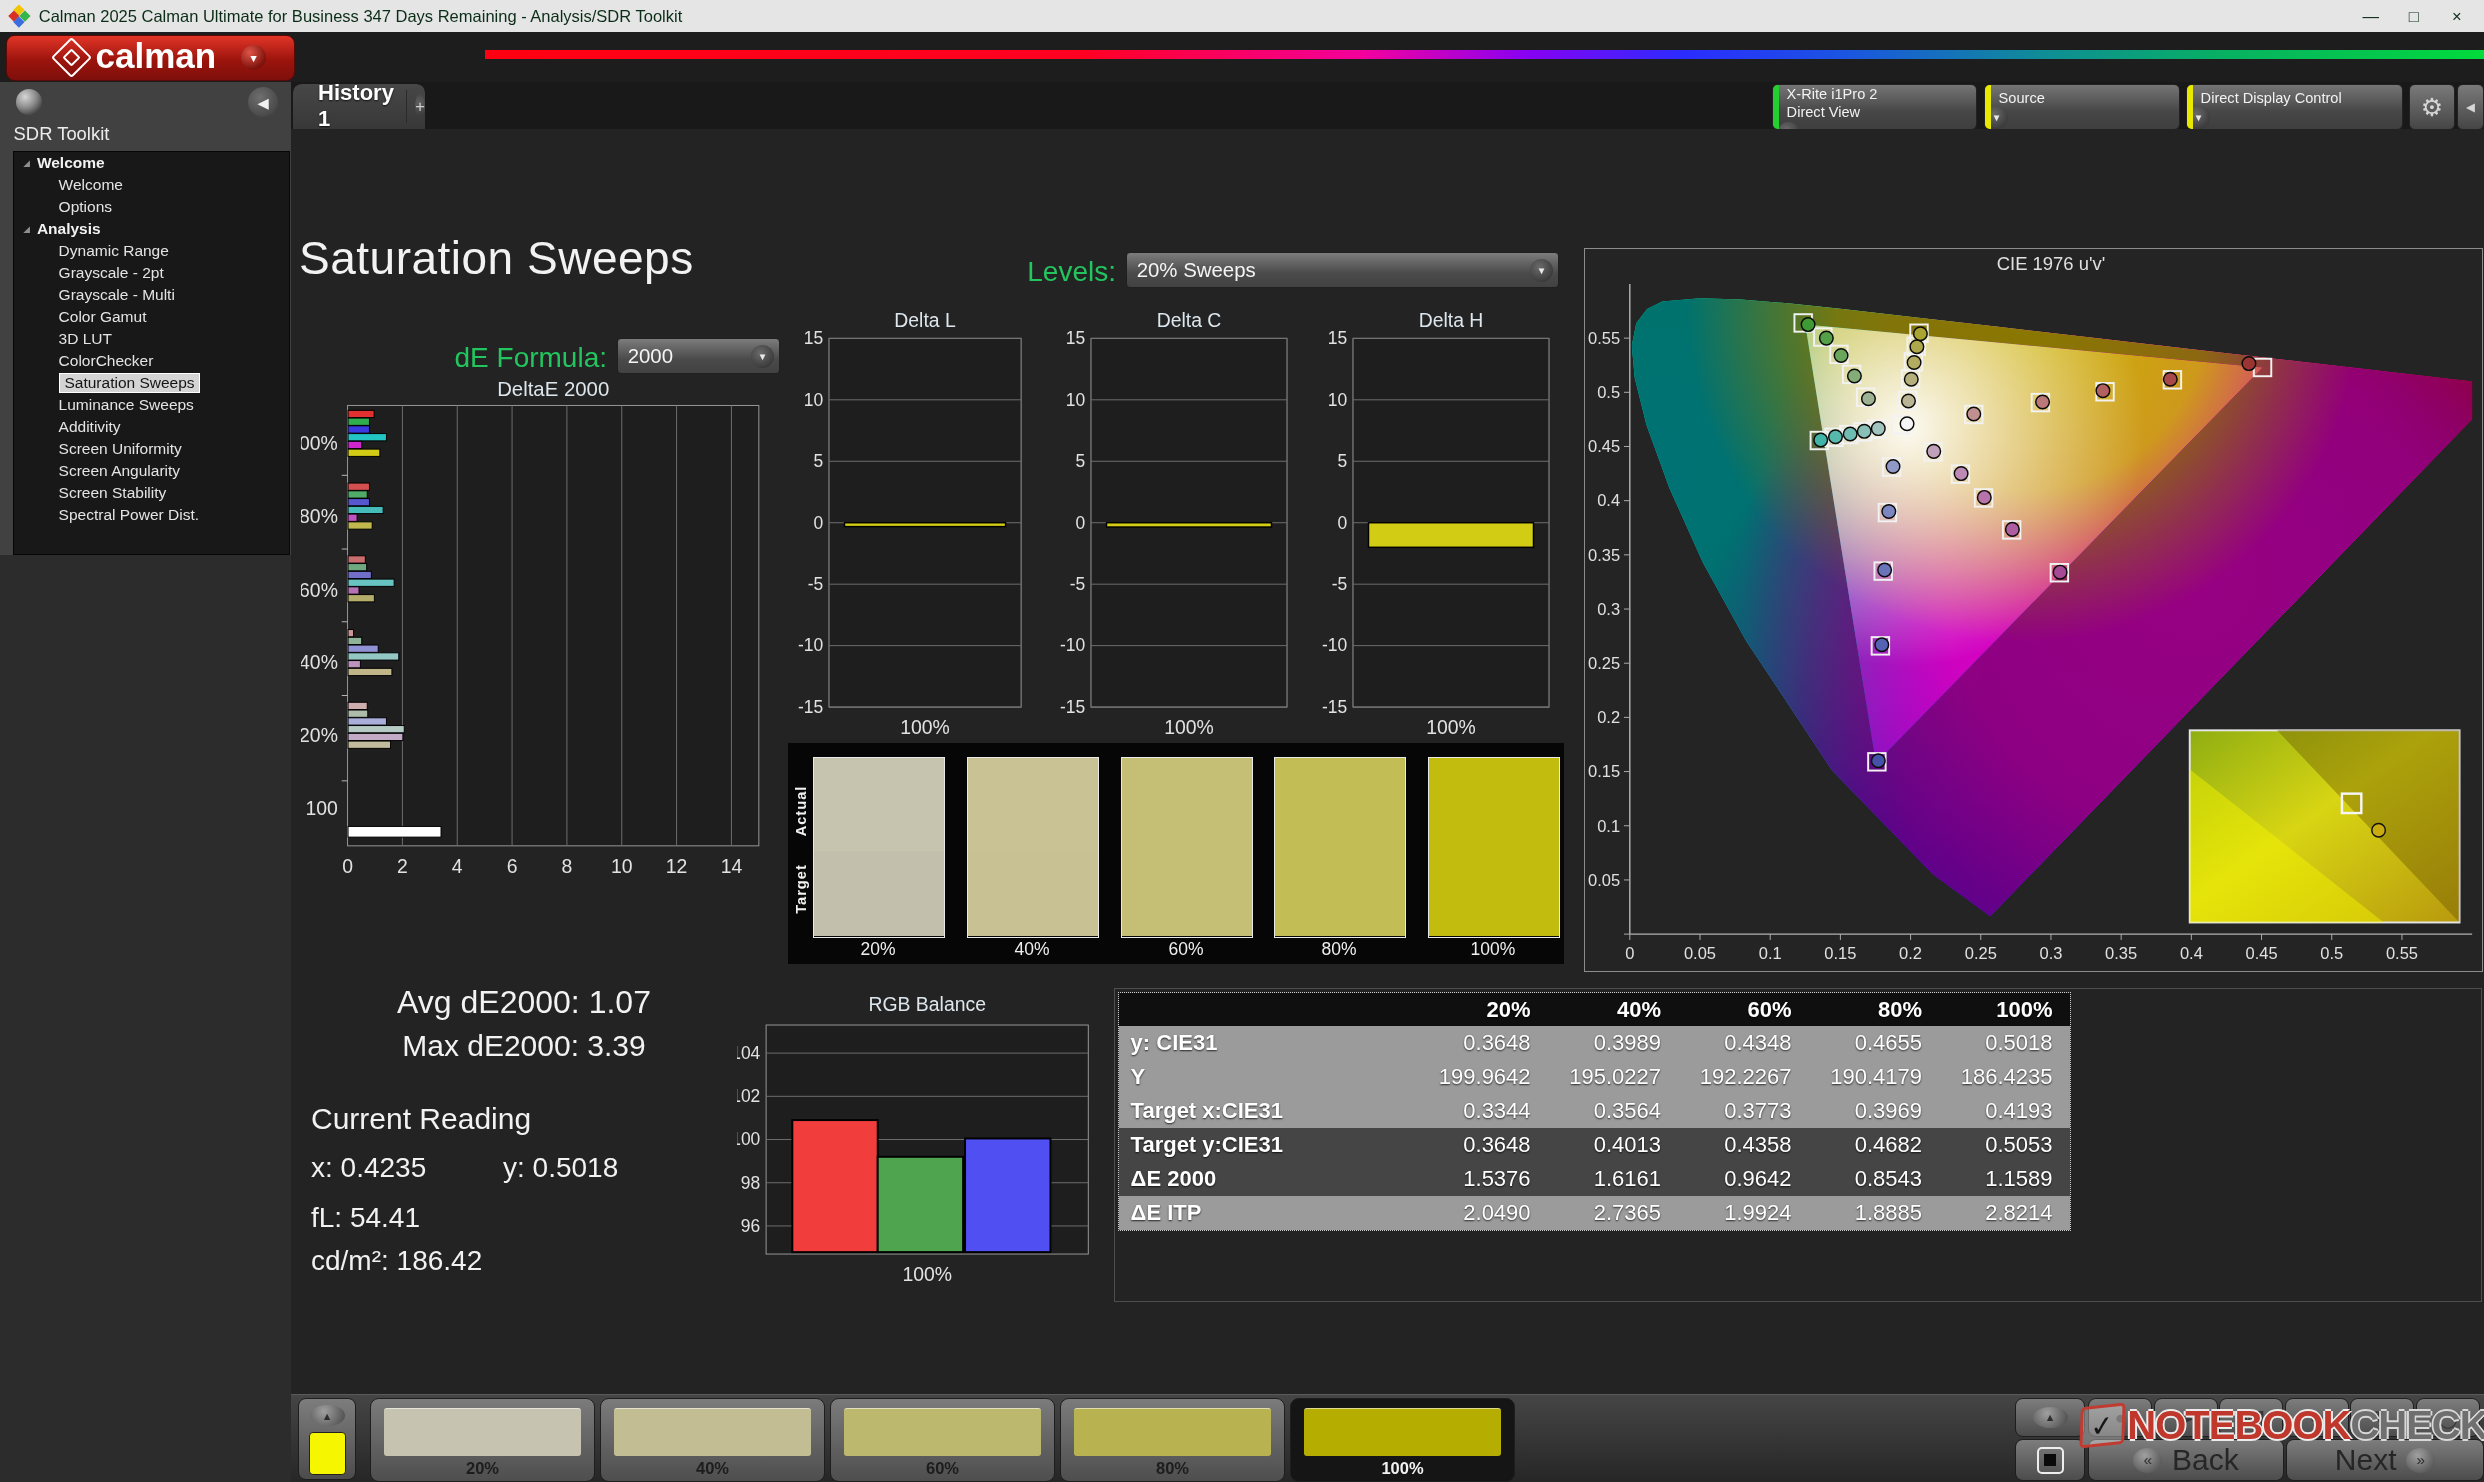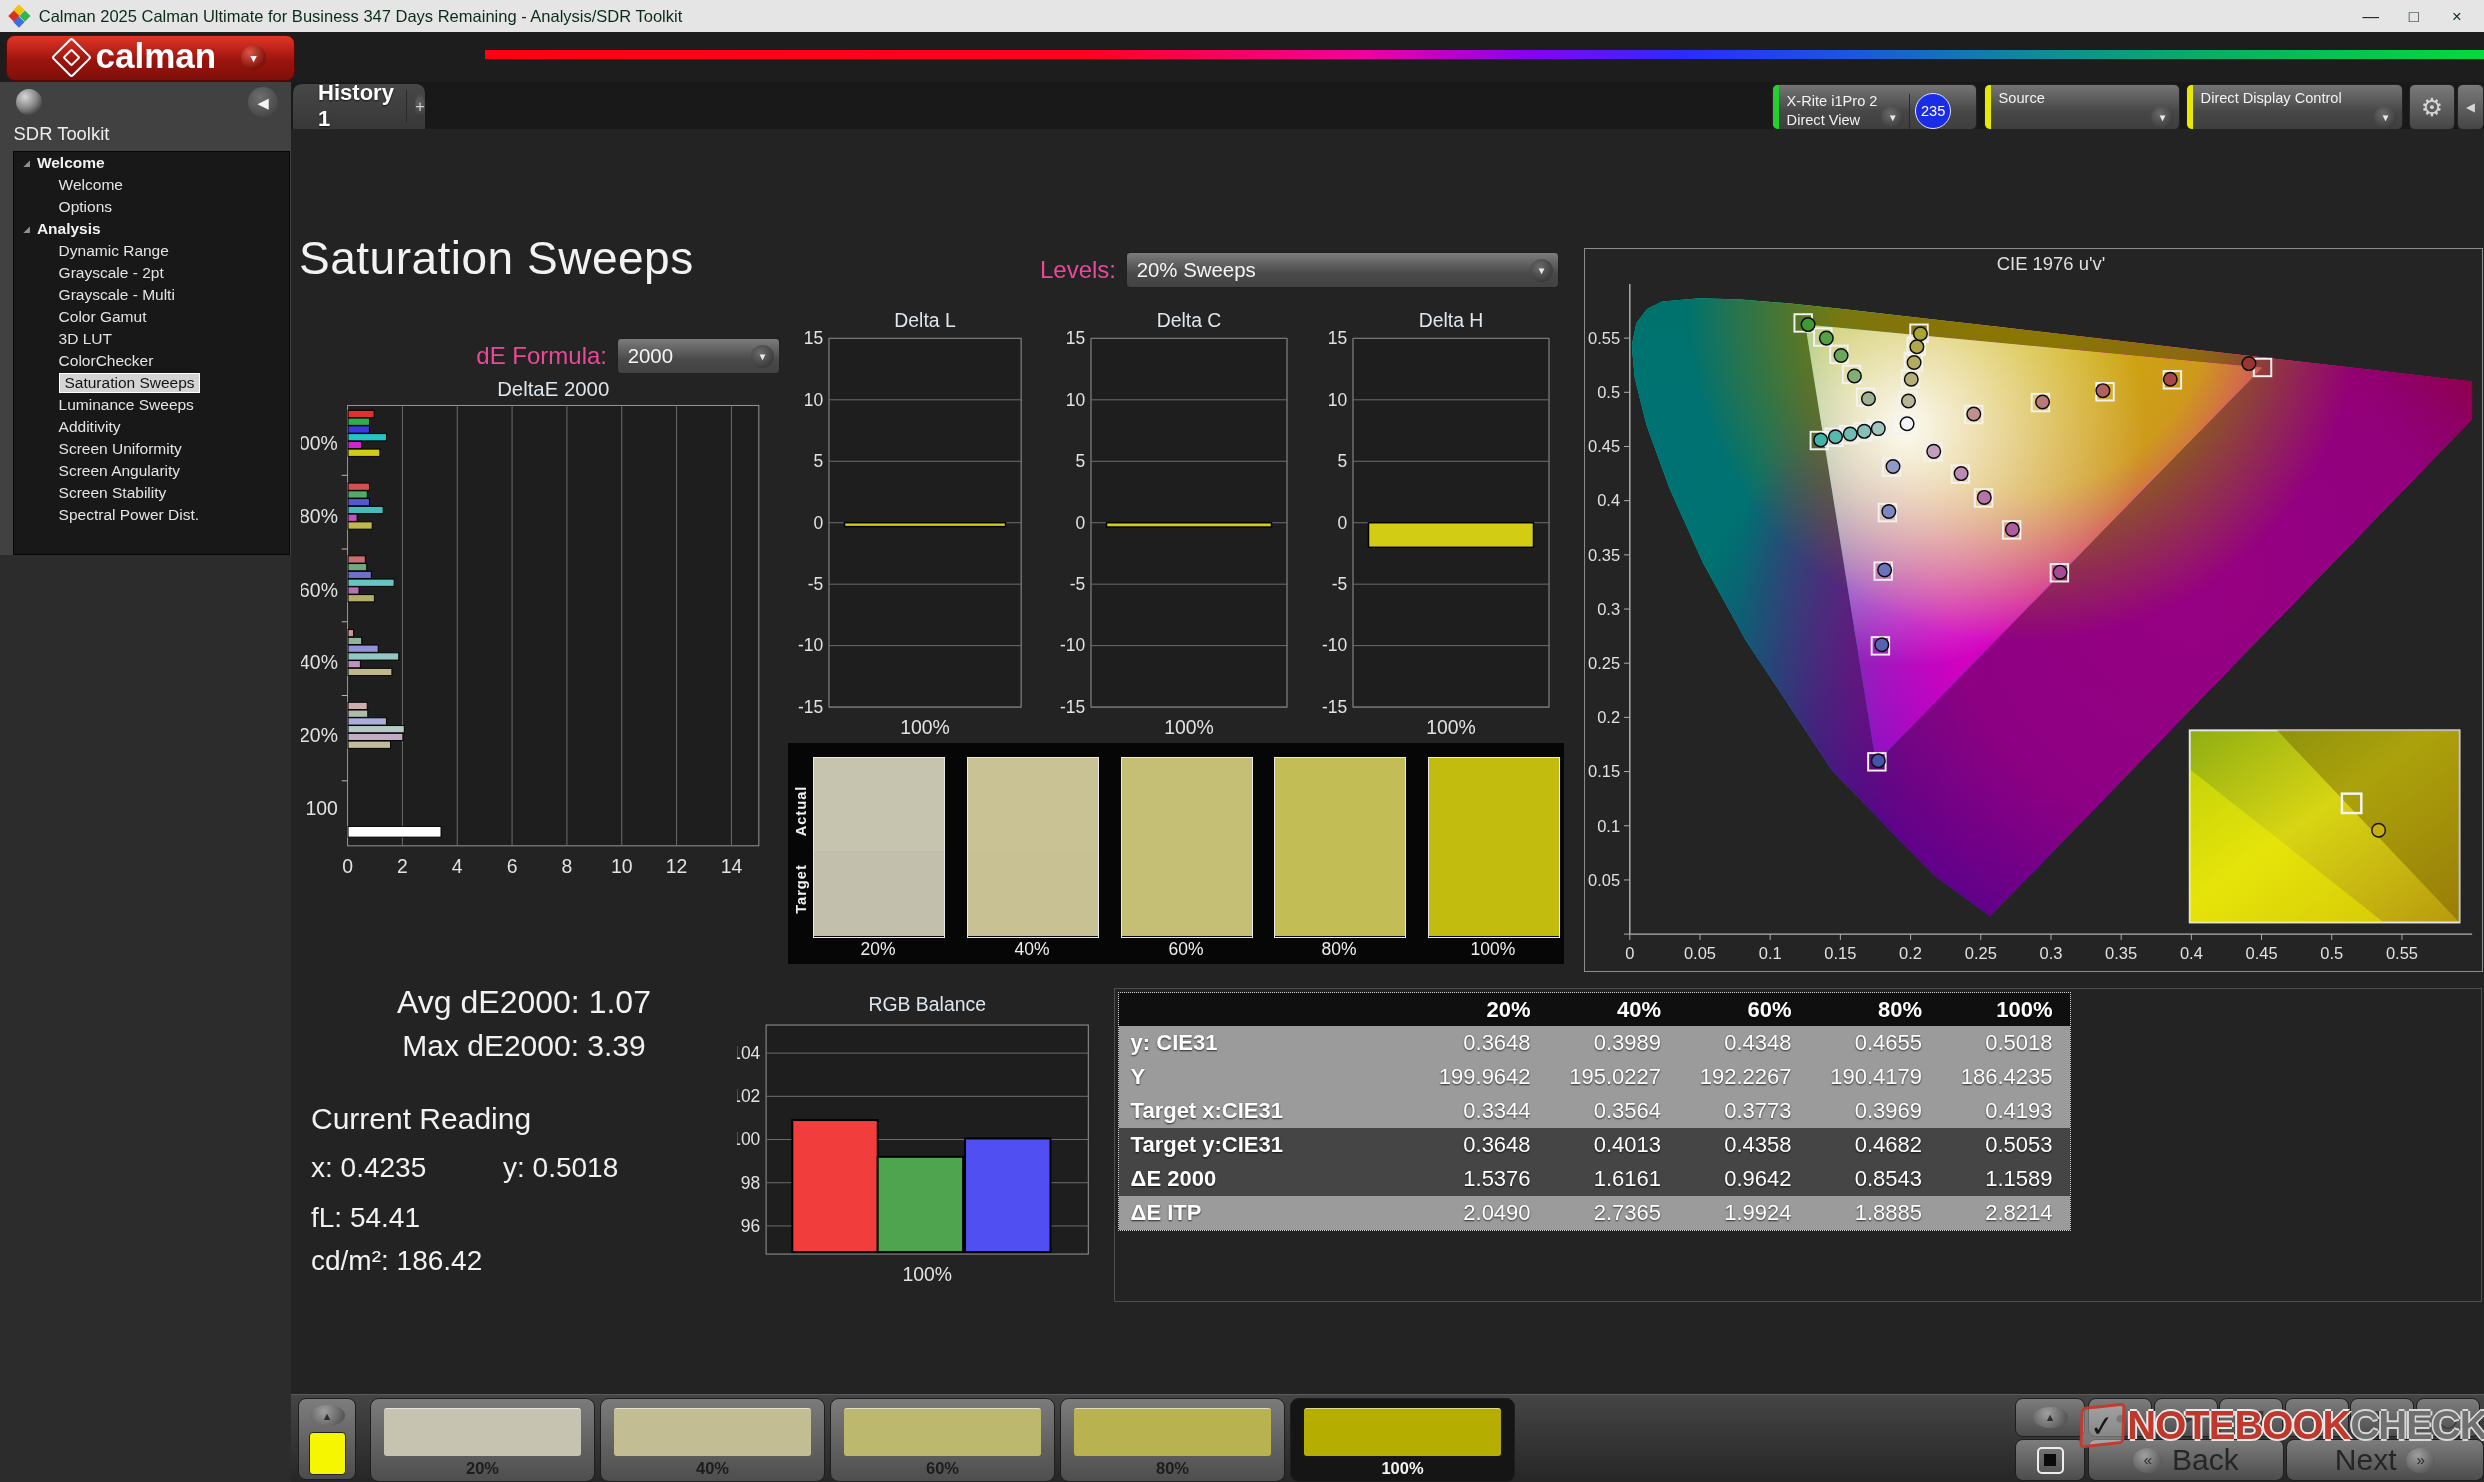--- a/index.html
+++ b/index.html
@@ -42,34 +42,34 @@
   .tree-row .sel{background:#d4d4d4;color:#141414;border:1px solid #ffffff;padding:0 4.9px;line-height:18.4px;}
   
   .tabrow{position:absolute;left:291px;top:82px;width:2193px;height:47px;background:#191919;}
   .tab{position:absolute;left:1.9px;top:1.9px;width:132px;height:45px;background:linear-gradient(#474747,#383838);
     border-radius:8.7px 8.7px 0 0;display:flex;align-items:center;color:#dedede;font-size:18.4px;}
   .tab .tlabel{margin-left:13.6px;}
   .tab .tsep{width:1px;height:33px;background:#2a2a2a;margin-left:11.6px;}
   .tab .plus{width:25px;height:25px;margin-left:8.7px;border-radius:50%;background:radial-gradient(circle at 40% 35%,#5f5f5f,#3c3c3c 75%);
     display:flex;align-items:center;justify-content:center;color:#cfcfcf;font-size:16.5px;}
   .devbox{position:absolute;height:44px;border-radius:5.8px;background:linear-gradient(#757575,#474747 60%,#3e3e3e);
-    border:1px solid #222;overflow:hidden;display:flex;align-items:flex-end;}
+    border:1px solid #222;overflow:hidden;display:flex;align-items:flex-start;flex-direction:column;}
   .devbox .stripe{position:absolute;left:0;top:0;bottom:0;width:5.8px;}
   .dev-lines{margin-left:13.6px;display:flex;flex-direction:column;justify-content:center;line-height:18.4px;}
   .dev-lines span{color:#f2f2f2;font-size:14.6px;}
   .dd-circle{width:23px;height:23px;border-radius:50%;background:radial-gradient(circle at 40% 35%,#6a6a6a,#3a3a3a 75%);
     color:#e8e8e8;font-size:9.7px;display:flex;align-items:center;justify-content:center;flex:none;}
   .badge{width:34px;height:34px;border-radius:50%;background:#1b2ce6;border:1.5px solid #dfe6ff;color:#fff;
     font-size:14.6px;display:flex;align-items:center;justify-content:center;flex:none;}
   .sqbtn{position:absolute;border-radius:5.8px;background:linear-gradient(#7a7a7a,#454545);border:1px solid #222;
     display:flex;align-items:center;justify-content:center;color:#d6d6d6;}
   
   .main-bg{position:absolute;left:291px;top:129px;width:2193px;height:1265px;background:#232323;}
   .page-title{position:absolute;left:299px;top:231px;font-size:46px;font-weight:300;color:#f2f2f2;letter-spacing:0.5px;}
-  .ctl-label{position:absolute;color:#ec4899;font-size:24px;text-align:right;}
+  .ctl-label{position:absolute;color:#22c55e;font-size:28px;text-align:right;}
   .dropdown{position:absolute;height:34px;border-radius:3.9px;background:linear-gradient(#7c7c7c,#4a4a4a 60%,#424242);
     border:1px solid #202020;display:flex;align-items:center;color:#f4f4f4;font-size:20.4px;}
   .dropdown .dval{margin-left:9.7px;flex:1;white-space:nowrap;}
   .dropdown .darr{margin-right:4.9px;}
   .rot-label{position:absolute;color:#f2f2f2;font-weight:bold;font-size:14.6px;letter-spacing:1px;transform:rotate(-90deg);transform-origin:center;}
   .stat{position:absolute;color:#f2f2f2;}
   .strip{position:absolute;left:788px;top:743px;width:776px;height:221px;background:#060606;}
   .table-region{position:absolute;left:1114px;top:988px;width:1366px;height:312px;border:1px solid #4e4e4e;}
   .dtable{position:absolute;left:1118px;top:992px;width:953px;border:1.9px dotted #d0d0d0;box-sizing:border-box;background:#222;}
   .thead{height:33px;background:#0f0f0f;display:flex;align-items:center;}

